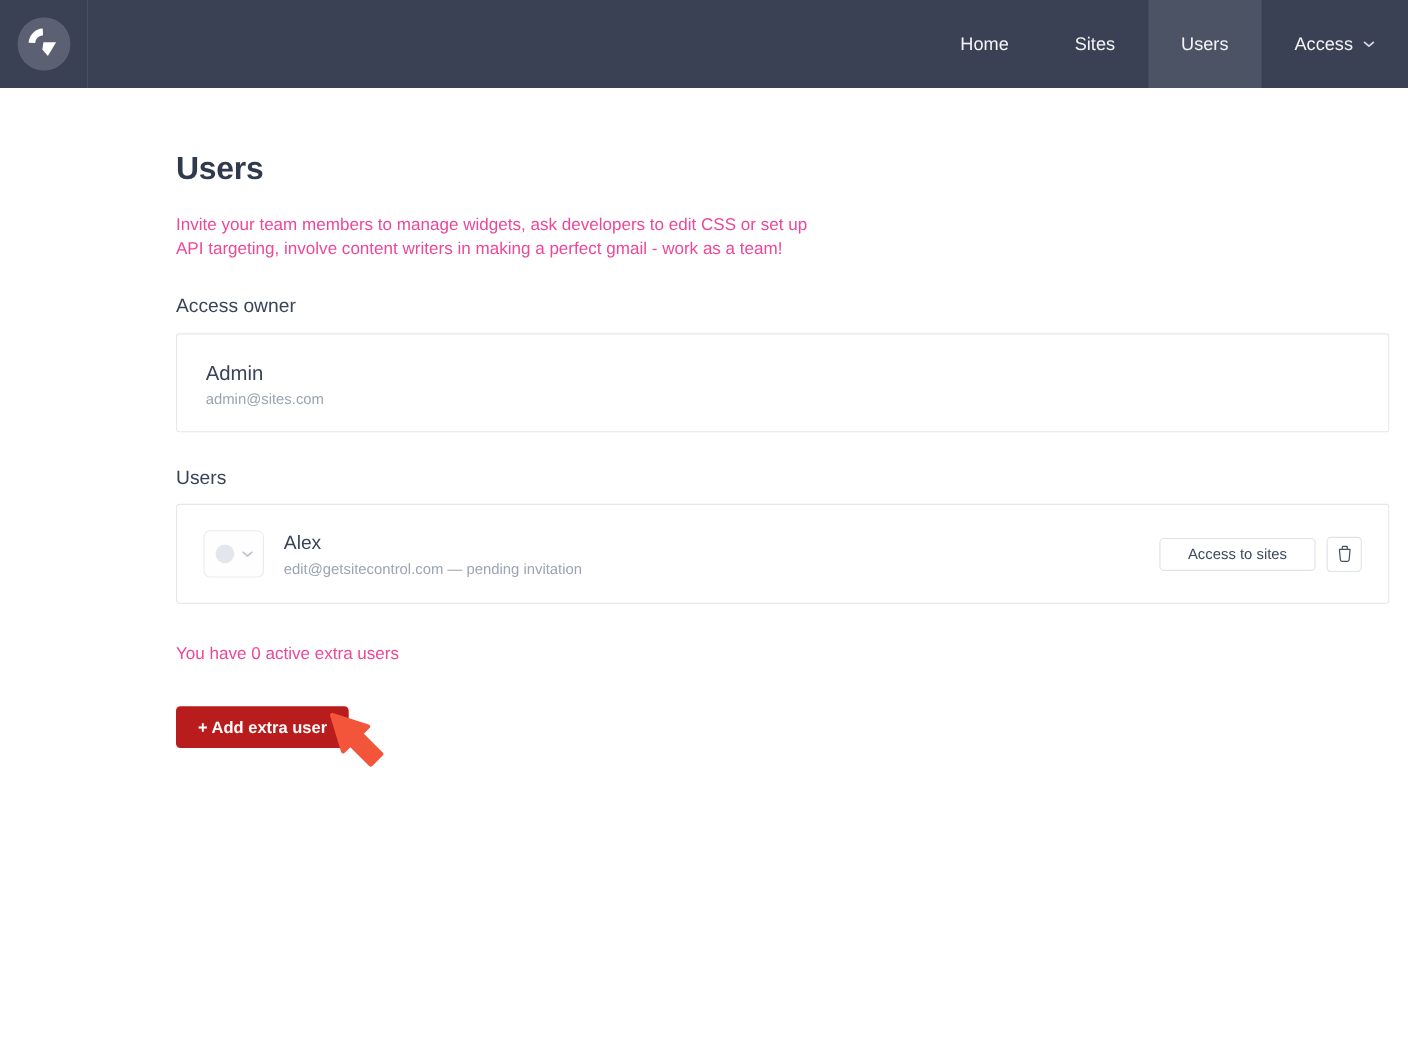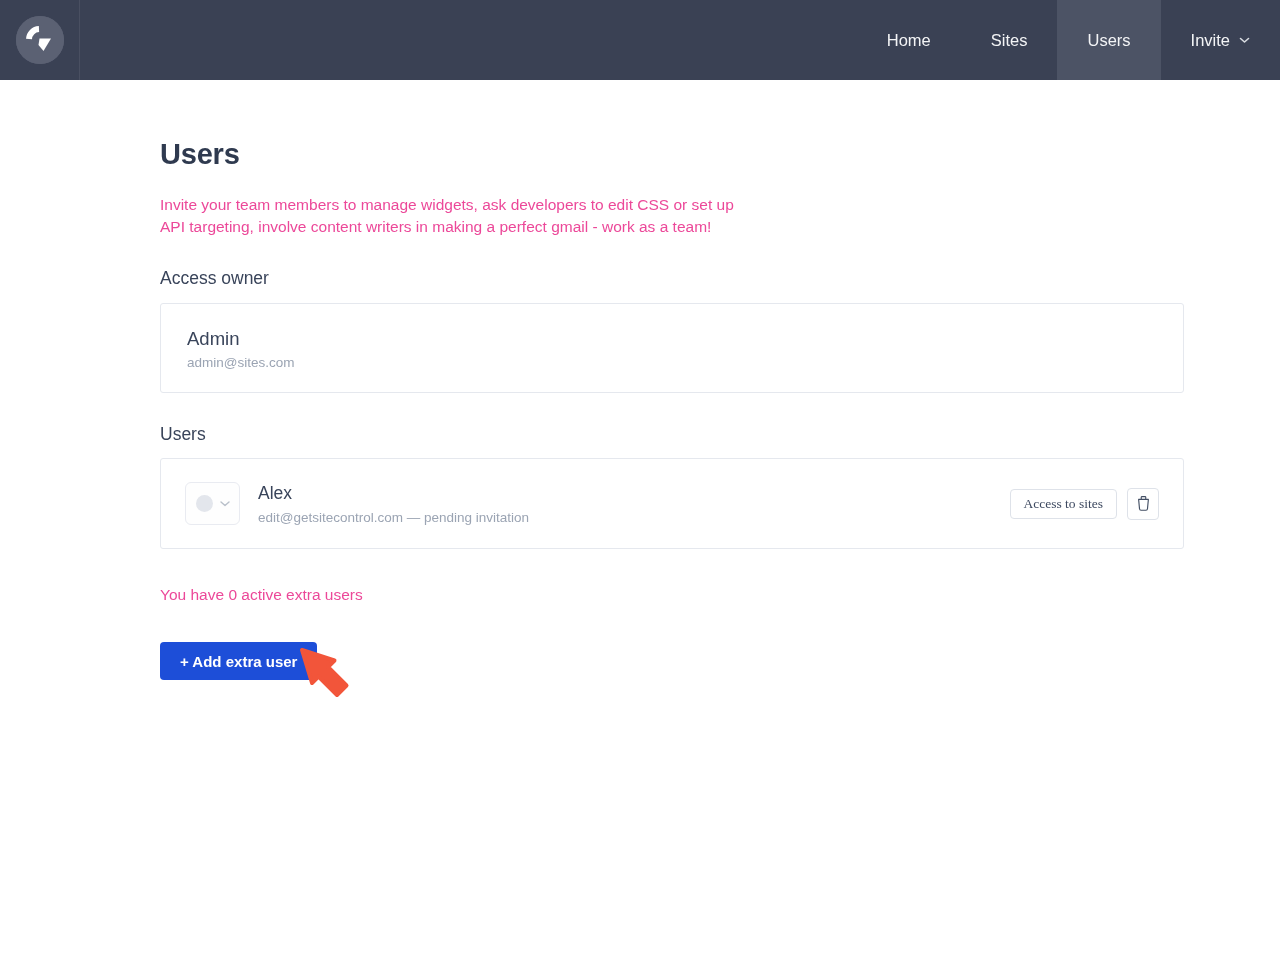--- a/index.html
+++ b/index.html
@@ -68,21 +68,21 @@
   }
   .section-heading {
     font-size: 17.5px;
     font-weight: 400;
     color: #39445a;
   }
   .heading-owner { margin-top: 30px; }
   .heading-users { margin-top: 31px; }
 
   .card {
-    width: 1024px;
+    width: 1103px;
     background: #ffffff;
     border: 1px solid #e5e8ee;
     border-radius: 3px;
   }
   .owner-card {
     margin-top: 14px;
     padding: 24px 26px 22px 26px;
   }
   .owner-name {
     font-size: 18.5px;
@@ -133,25 +133,25 @@
     line-height: 15px;
   }
   .row-actions {
     margin-left: auto;
     display: flex;
     align-items: center;
     gap: 10px;
   }
   .access-btn {
     height: 30px;
-    padding: 0 13px;
+    padding: 0 25px;
     background: #ffffff;
     border: 1px solid #dee2e9;
     border-radius: 4px;
-    font-family: Liberation Serif, serif;
+    font-family: Liberation Sans, sans-serif;
     font-size: 13.5px;
     color: #3d4960;
     cursor: pointer;
   }
   .trash-btn {
     width: 32px; height: 32px;
     background: #ffffff;
     border: 1px solid #dee2e9;
     border-radius: 4px;
     display: flex;
@@ -164,21 +164,21 @@
   .summary-text {
     margin-top: 37px;
     font-size: 15.5px;
     color: #ec4899;
   }
   .add-btn {
     margin-top: 38px;
     min-width: 154px;
     height: 38px;
     padding: 0 20px;
-    background: #1d4ed8;
+    background: #b91c1c;
     border: none;
     border-radius: 4px;
     color: #ffffff;
     font-family: "Liberation Sans", sans-serif;
     font-size: 15px;
     font-weight: 700;
     cursor: pointer;
     display: block;
   }
 
@@ -200,21 +200,21 @@
         <path d="M13 23 A10.5 10.5 0 0 1 23 13" stroke="#ffffff" stroke-width="6" fill="none"></path>
         <polygon points="23.5,22.5 35,22.5 27.5,35 22.5,29" fill="#ffffff"></polygon>
       </svg>
     </div>
   </div>
   <div class="nav-spacer"></div>
   <div class="nav-item">Home</div>
   <div class="nav-item">Sites</div>
   <div class="nav-item active">Users</div>
   <div class="nav-item">
-    <span>Invite</span>
+    <span>Access</span>
     <span class="nav-chevron">
       <svg width="11" height="7" viewBox="0 0 11 7">
         <polyline points="1.5,1.5 5.5,5 9.5,1.5" fill="none" stroke="#d8dbe1" stroke-width="1.6" stroke-linecap="round" stroke-linejoin="round"></polyline>
       </svg>
     </span>
   </div>
 </div>
 
 <div class="content">
 

